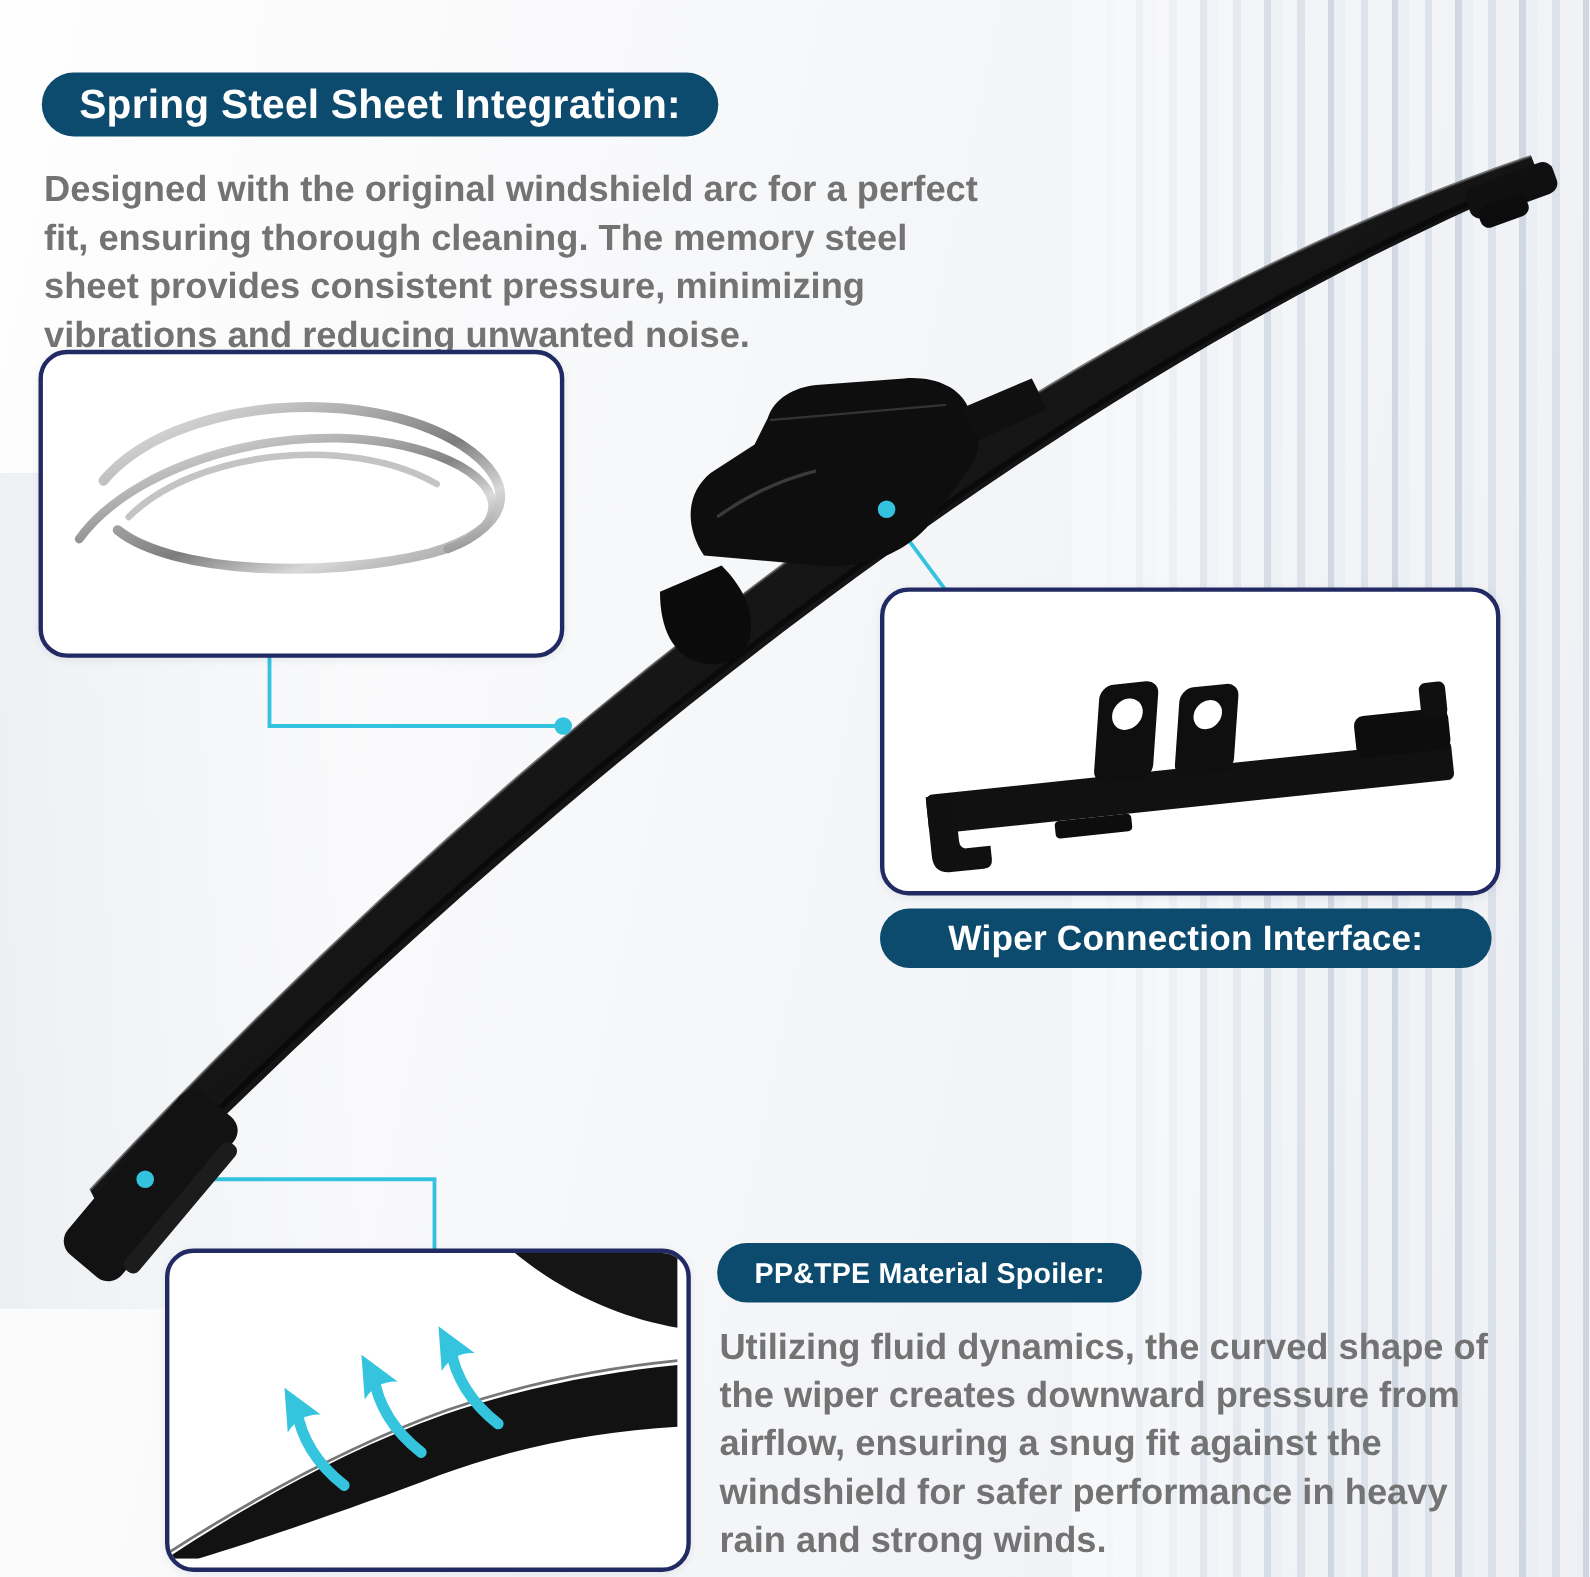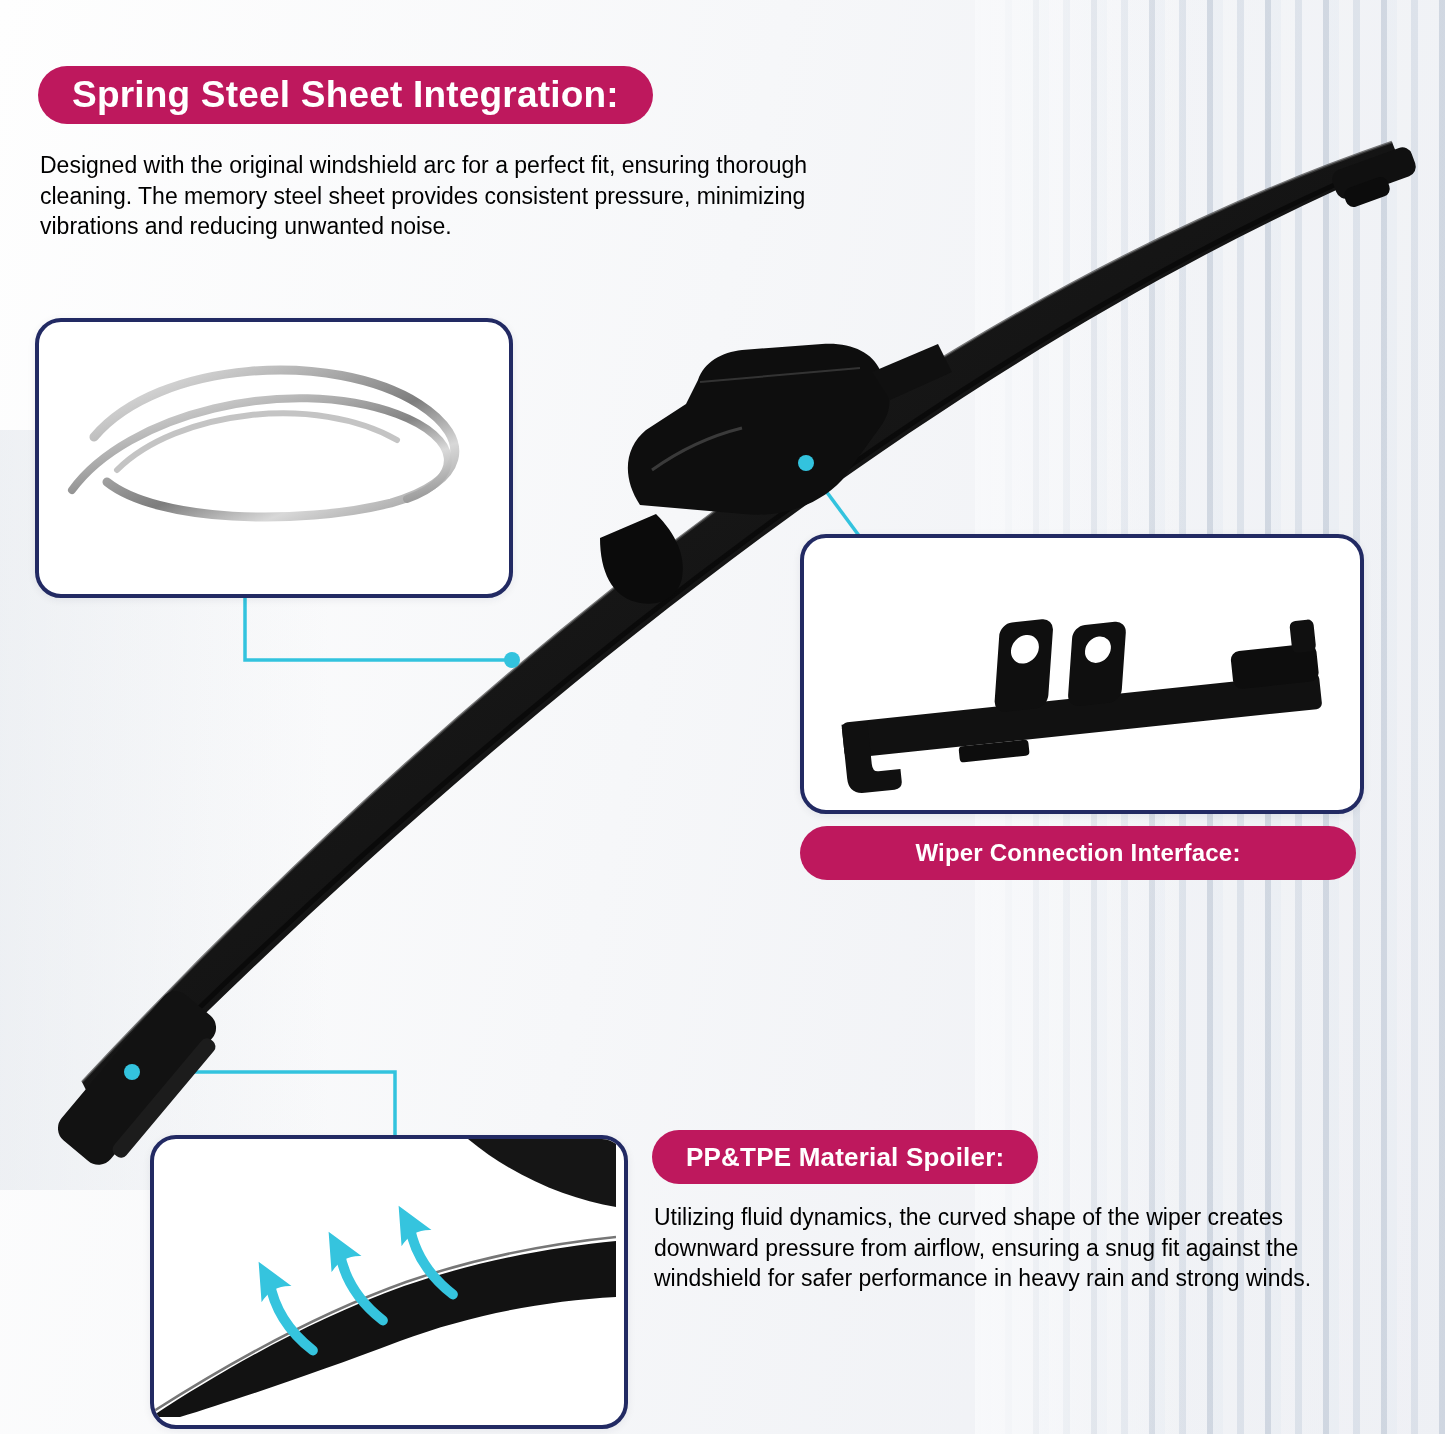--- a/index.html
+++ b/index.html
@@ -20,31 +20,31 @@
         rgba(198,208,221,0.45) 30px 37px,
         rgba(244,246,249,0.25) 37px 58px);
   }
   .wash-left { position:absolute; left:0; top:430px; width:330px; height:760px; z-index:0;
     background:linear-gradient(to right, rgba(210,217,226,0.35), rgba(210,217,226,0));
   }
   .art { position:absolute; left:0; top:0; z-index:1; }
 
   .pill {
     position:absolute; z-index:2; display:flex; align-items:center; justify-content:center;
-    background:#be185d; color:#ffffff; font-weight:700; border-radius:44px;
+    background:#0c4a6e; color:#ffffff; font-weight:700; border-radius:44px;
     padding:0 34px; height:58px; font-size:37px; white-space:nowrap; letter-spacing:0.2px;
     box-sizing:border-box;
   }
   .pill-spring     { left:38px;  top:66px; }
-  .pill-connection { left:800px; top:826px; height:54px; font-size:24px; width:556px; }
+  .pill-connection { left:800px; top:826px; height:54px; font-size:32px; width:556px; }
   .pill-spoiler    { left:652px; top:1130px; height:54px; font-size:26px; }
 
   .body-text {
-    position:absolute; z-index:2; margin:0; color:#000000;
-    font-size:23px; line-height:1.33;
+    position:absolute; z-index:2; margin:0; color:#737373;
+    font-size:33px; line-height:1.33;font-weight:bold;
   }
   .body-spring     { left:40px;  top:150px;  width:850px; }
   .body-connection { left:802px; top:900px;  width:585px; }
   .body-spoiler    { left:654px; top:1202px; width:725px; }
 
   .callout {
     position:absolute; z-index:2; background:#ffffff;
     border:4px solid #222a63; border-radius:26px; overflow:hidden;
     box-shadow:0 2px 8px rgba(20,25,60,0.07);
   }

